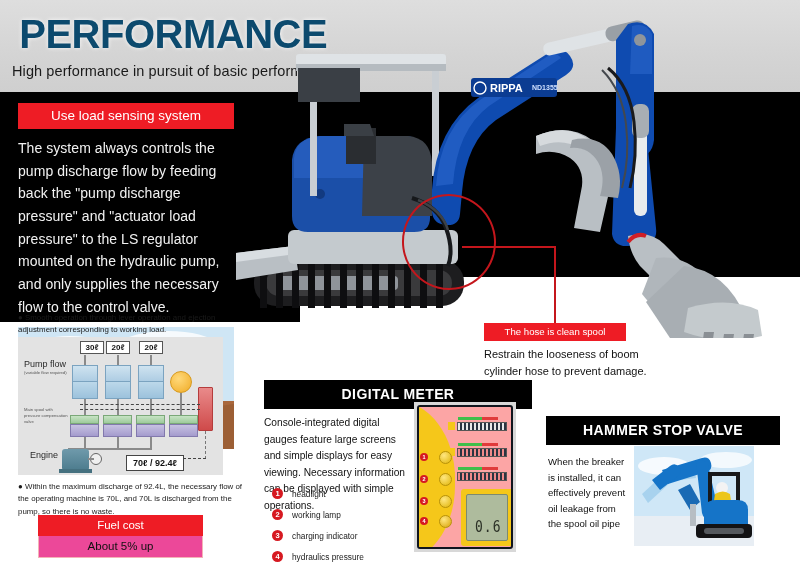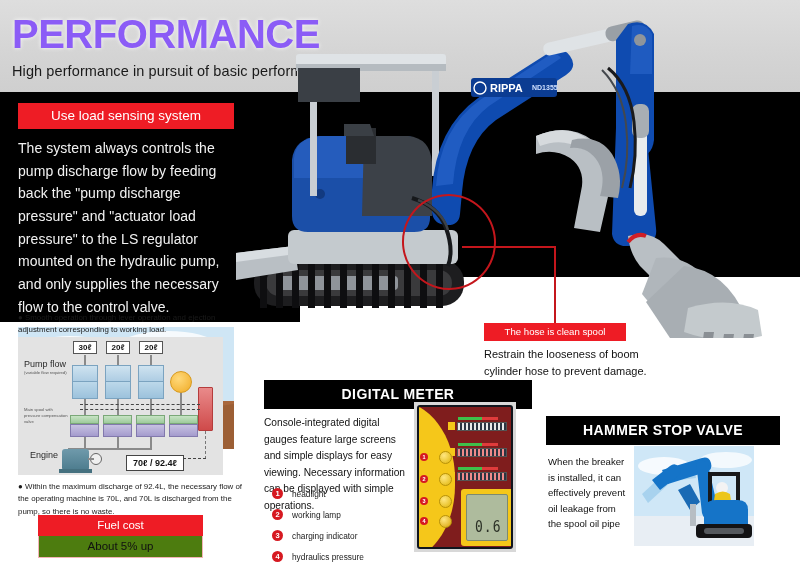--- a/index.html
+++ b/index.html
@@ -34,23 +34,24 @@
     background: #ffffff;
   }
   .band-white-right {
     position: absolute; left: 300px; top: 277px; width: 500px; height: 60px;
     background: #ffffff;
   }
 
   
   .header { position: absolute; left: 12px; top: 14px; }
   .hdr-title {
-    font-size: 40px; font-weight: bold; color: #8b5cf6;
+    font-size: 40px; font-weight: bold; color: #0c4a6e;
     letter-spacing: -0.5px; line-height: 1; 
     text-shadow: 0 0 4px rgba(255,255,255,0.9);
+    text-align: center;
   }
   .hdr-sub {
     font-size: 14.5px; color: #1a1a1a; margin-top: 9px; letter-spacing: 0.1px;
   }
 
   
   .red-banner {
     background: #ee1c25; color: #ffffff;
     text-align: center; font-size: 13.5px;
     padding: 5px 0 6px 0;
@@ -149,21 +150,21 @@
   }
 
   .sch-note {
     position: absolute; left: 18px; top: 481px; width: 225px;
     color: #1a1a1a; font-size: 7.9px; line-height: 1.55;
   }
   .fuel-box { position: absolute; left: 38px; top: 515px; width: 165px; }
   .fuel-val {
     border: 1px solid #f3b3b6; border-top: none;
     text-align: center; font-size: 11.5px; color: #111;
-    padding: 4px 0 5px 0; background: #4d7c0f;
+    padding: 4px 0 5px 0; background: #ec4899;
   }
 
   
   .hero {
     position: absolute; left: 236px; top: 8px; width: 564px; height: 330px;
   }
   .callout-line-v {
     position: absolute; background: #c4161c; width: 1.5px;
   }
   .callout-line-h {
@@ -202,21 +203,21 @@
   }
   .dm-lbl { font-size: 8.3px; color: #1a1a1a; }
 
   .meter-panel {
     position: absolute; left: 150px; top: 22px;
     width: 102px; height: 150px;
     background: #d8d8d8; padding: 3px;
   }
   .meter-inner {
     position: relative; width: 100%; height: 100%;
-    background: #7f1d1d; border: 2px solid #10151d; border-radius: 3px;
+    background: #fca5a5; border: 2px solid #10151d; border-radius: 3px;
     overflow: hidden;
   }
   .meter-yellow-arc {
     position: absolute; left: -22px; top: -6px; width: 58px; height: 162px;
     background: #f5c71a; border-radius: 0 60px 60px 0 / 0 80px 80px 0;
   }
   .gauge-row { position: absolute; height: 13px; }
   .gauge-bar {
     position: absolute; left: 10px; top: 3px; width: 50px; height: 9px;
     background: repeating-linear-gradient(90deg,#e8e8e8 0 2.5px,#2b3340 2.5px 4px);
@@ -427,21 +428,21 @@
 
   <div class="ls-note">● Smooth operation through lever operation and ejection adjustment corresponding to working load.</div>
 
   <div class="schematic">
 
     <div class="sch-label" style="left:6px; top:22px; font-size:9px;">Pump flow</div>
     <div class="sch-label" style="left:6px; top:33px; font-size:4.2px; color:#555;">(variable flow required)</div>
     <div class="sch-label" style="left:6px; top:70px; font-size:4.2px; color:#555; width:44px; line-height:1.45;">Main spool with pressure compensation valve</div>
     <div class="sch-label" style="left:12px; top:113px; font-size:9px;">Engine</div>
 
-    <div class="flow-tag" style="left:55px; top:4px; width:24px;">30ℓ</div>
+    <div class="flow-tag" style="left:62px; top:4px; width:24px;">30ℓ</div>
     <div class="flow-tag" style="left:88px; top:4px; width:24px;">20ℓ</div>
     <div class="flow-tag" style="left:121px; top:4px; width:24px;">20ℓ</div>
 
     <div class="sch-line" style="left:66px; top:18px; width:1.5px; height:10px;"></div>
     <div class="sch-line" style="left:99px; top:18px; width:1.5px; height:10px;"></div>
     <div class="sch-line" style="left:132px; top:18px; width:1.5px; height:10px;"></div>
 
     <div class="pump-col" style="left:54px; top:28px;">
       <div class="pump-box-top"></div>
       <div class="pump-box-bot"></div>

